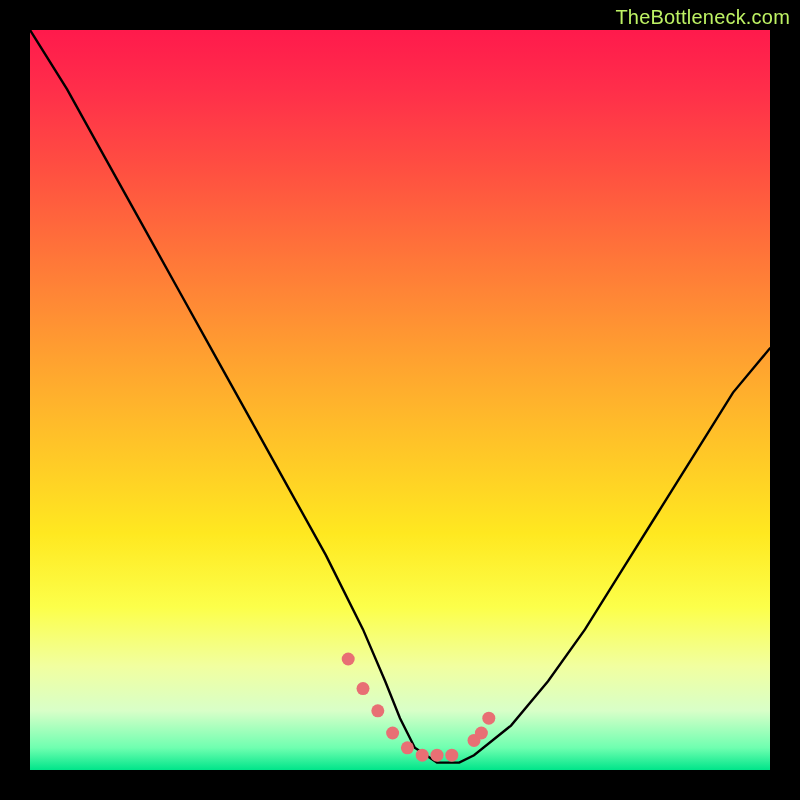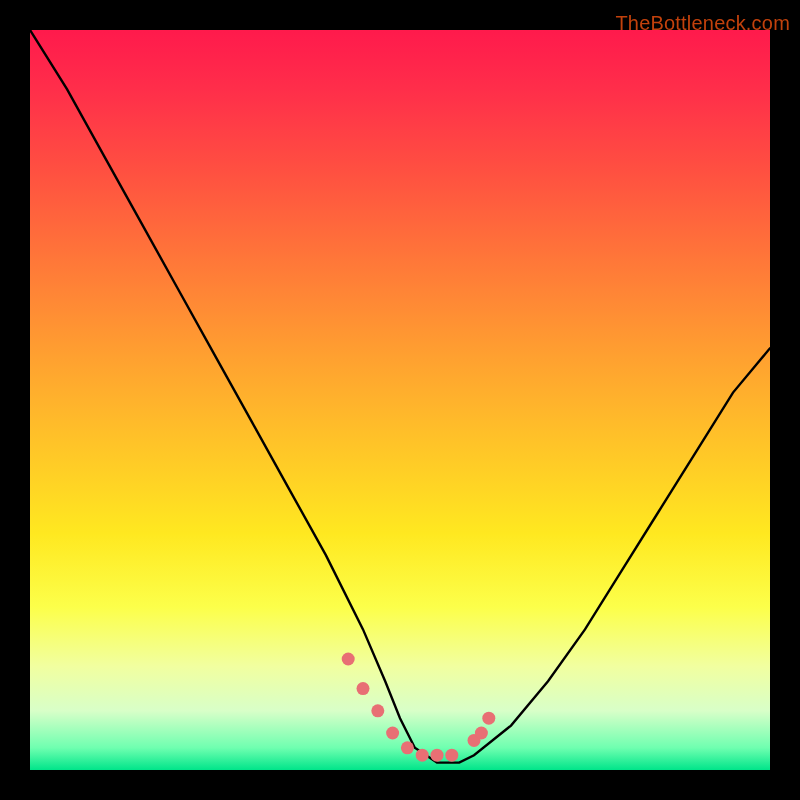--- a/index.html
+++ b/index.html
@@ -36,23 +36,23 @@
       #ffe820 68%,
       #fcff4a 78%,
       #f1ffa0 86%,
       #d8ffc8 92%,
       #6fffb0 97%,
       #00e58a 100%
     );
   }
   .watermark {
     position: absolute;
-    top: 12px;
+    top: 6px;
     right: 10px;
-    color: #c2410c;
+    color: #bef264;
     font-size: 20px;
     letter-spacing: 0.2px;
     font-weight: 500;
     user-select: none;
   }
   svg.curve {
     position: absolute;
     left: 0;
     top: 0;
     width: 740px;

